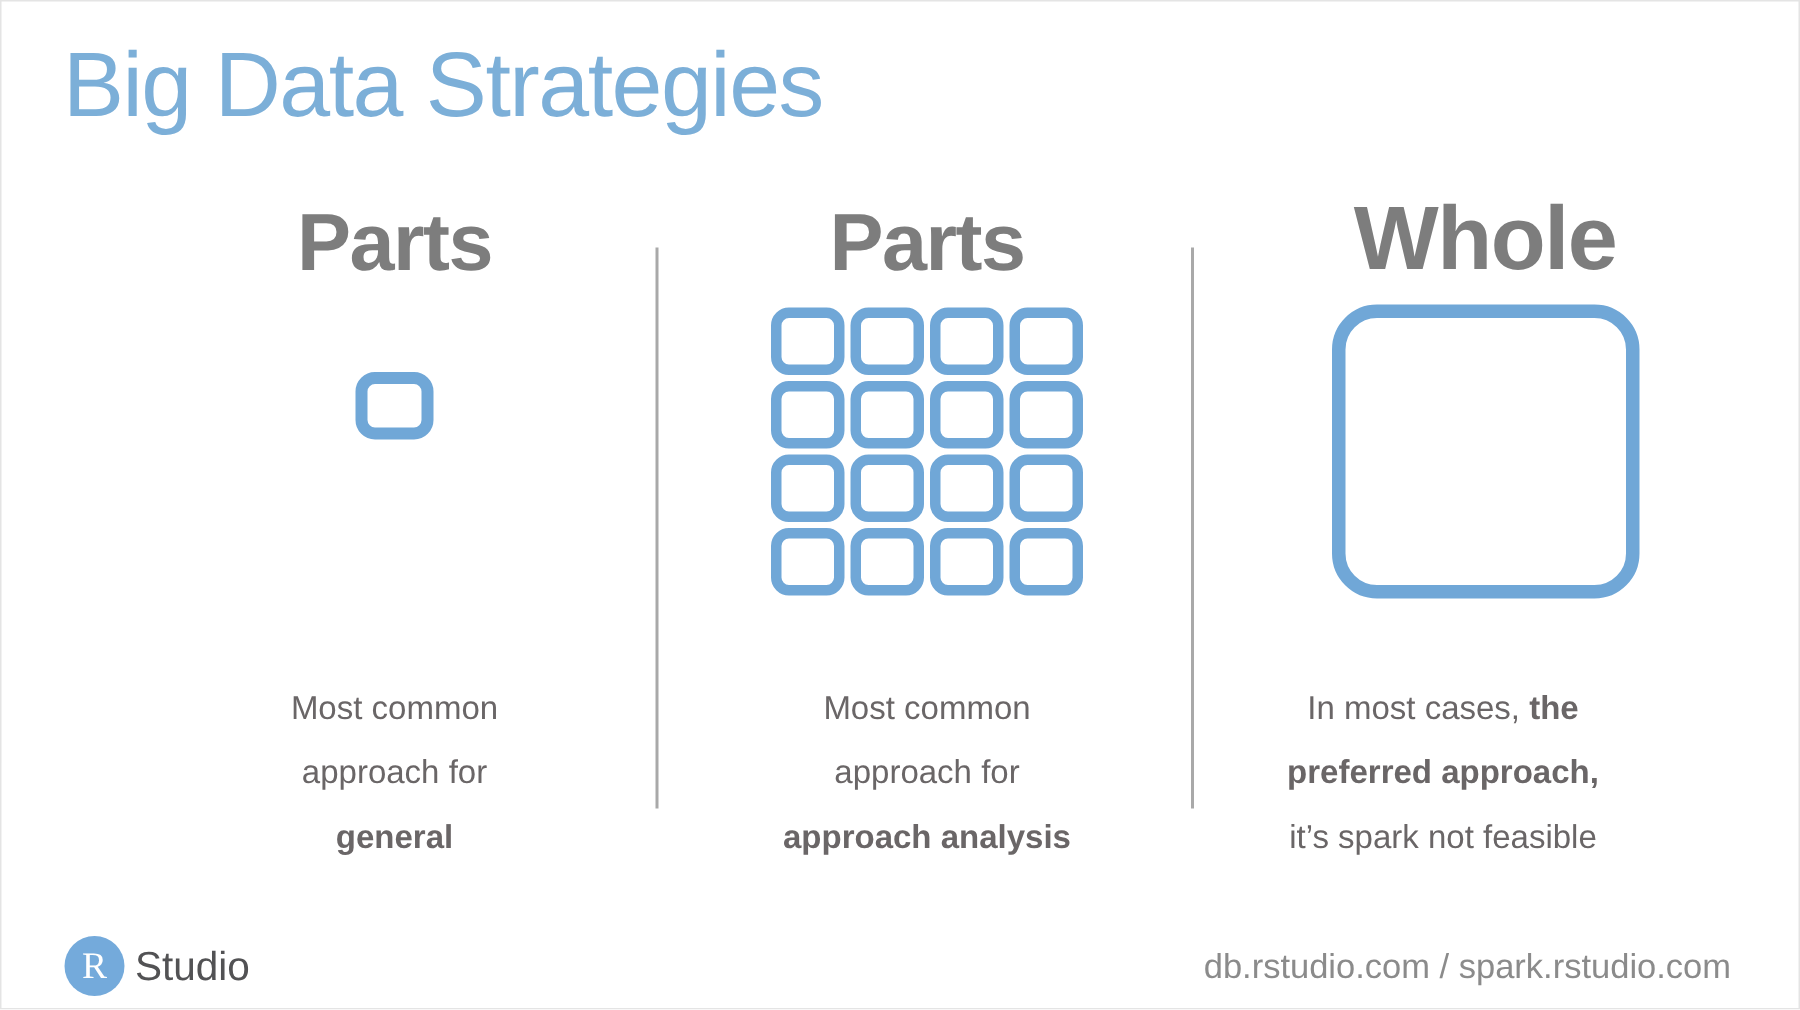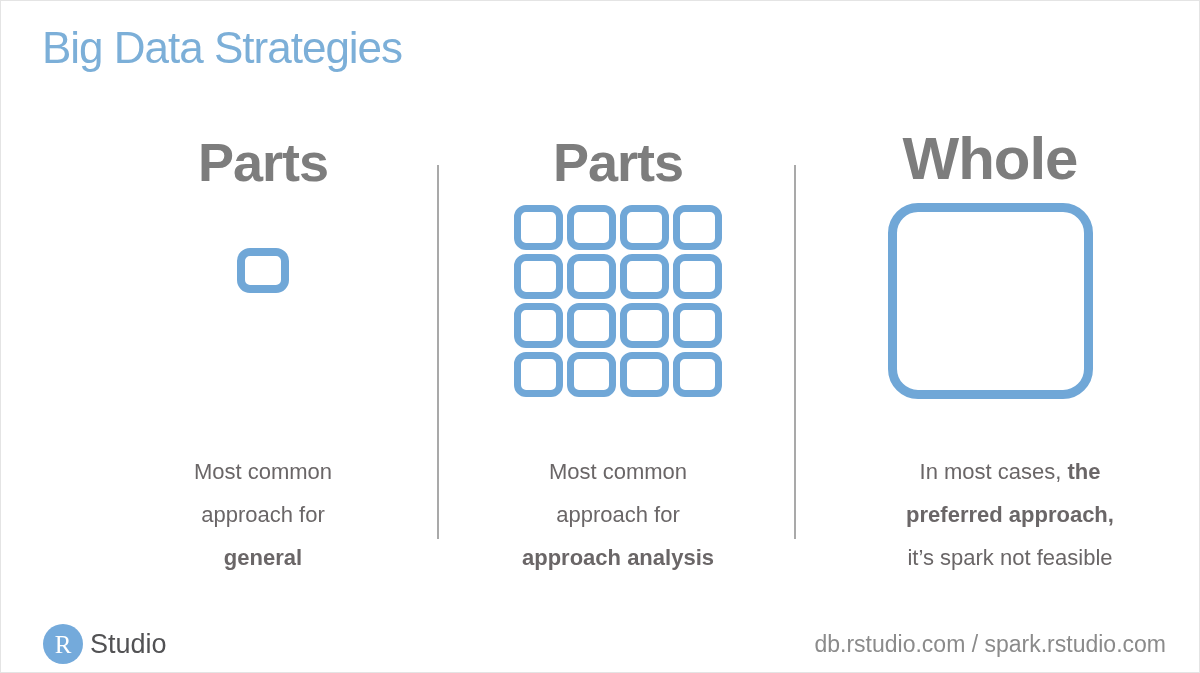--- a/index.html
+++ b/index.html
@@ -16,21 +16,21 @@
   .slide{
     position:relative;
     width:1200px;height:673px;
     background:#ffffff;
     overflow:hidden;
     font-family:"Liberation Sans", sans-serif;
     box-shadow:inset 0 0 0 1px #e4e4e4;
   }
   .slide-title{
     position:absolute;left:42px;top:26px;margin:0;
-    font-size:44px;font-weight:400;line-height:1;
+    font-size:61px;font-weight:400;line-height:1;
     color:var(--title-blue);
     letter-spacing:-1px;
   }
   .divider{
     position:absolute;top:165px;height:374px;width:2px;
     background:var(--divider-gray);
   }
   .divider.d1{left:437px;}
   .divider.d2{left:794px;}
 
@@ -70,41 +70,41 @@
   }
 
   .desc{
     position:absolute;top:450px;
     font-size:22px;line-height:43px;
     color:var(--body-gray);
     text-align:center;
   }
   .desc-sample{left:75px;width:376px;}
   .desc-parts{left:438px;width:360px;}
-  .desc-whole{left:820px;width:380px;}
+  .desc-whole{left:772px;width:380px;}
   .desc .bold, .desc b{font-weight:700;}
 
   .footer-logo{
     position:absolute;left:43px;top:624px;
     display:flex;align-items:center;gap:7px;
   }
   .logo-circle{
     width:40px;height:40px;border-radius:50%;
     background:var(--logo-blue);
     display:flex;align-items:center;justify-content:center;
   }
   .logo-r{
     font-family:"Liberation Serif", serif;
     color:#ffffff;font-size:25px;line-height:1;
   }
   .logo-studio{
     font-size:27px;color:var(--studio-gray);
   }
   .footer-links{
-    position:absolute;right:34px;top:631px;
+    position:absolute;right:46px;top:631px;
     font-size:23px;color:var(--links-gray);
   }
 </style>
 </head>
 <body>
 
 <div class="slide">
 
   <h1 class="slide-title">Big Data Strategies</h1>
 

